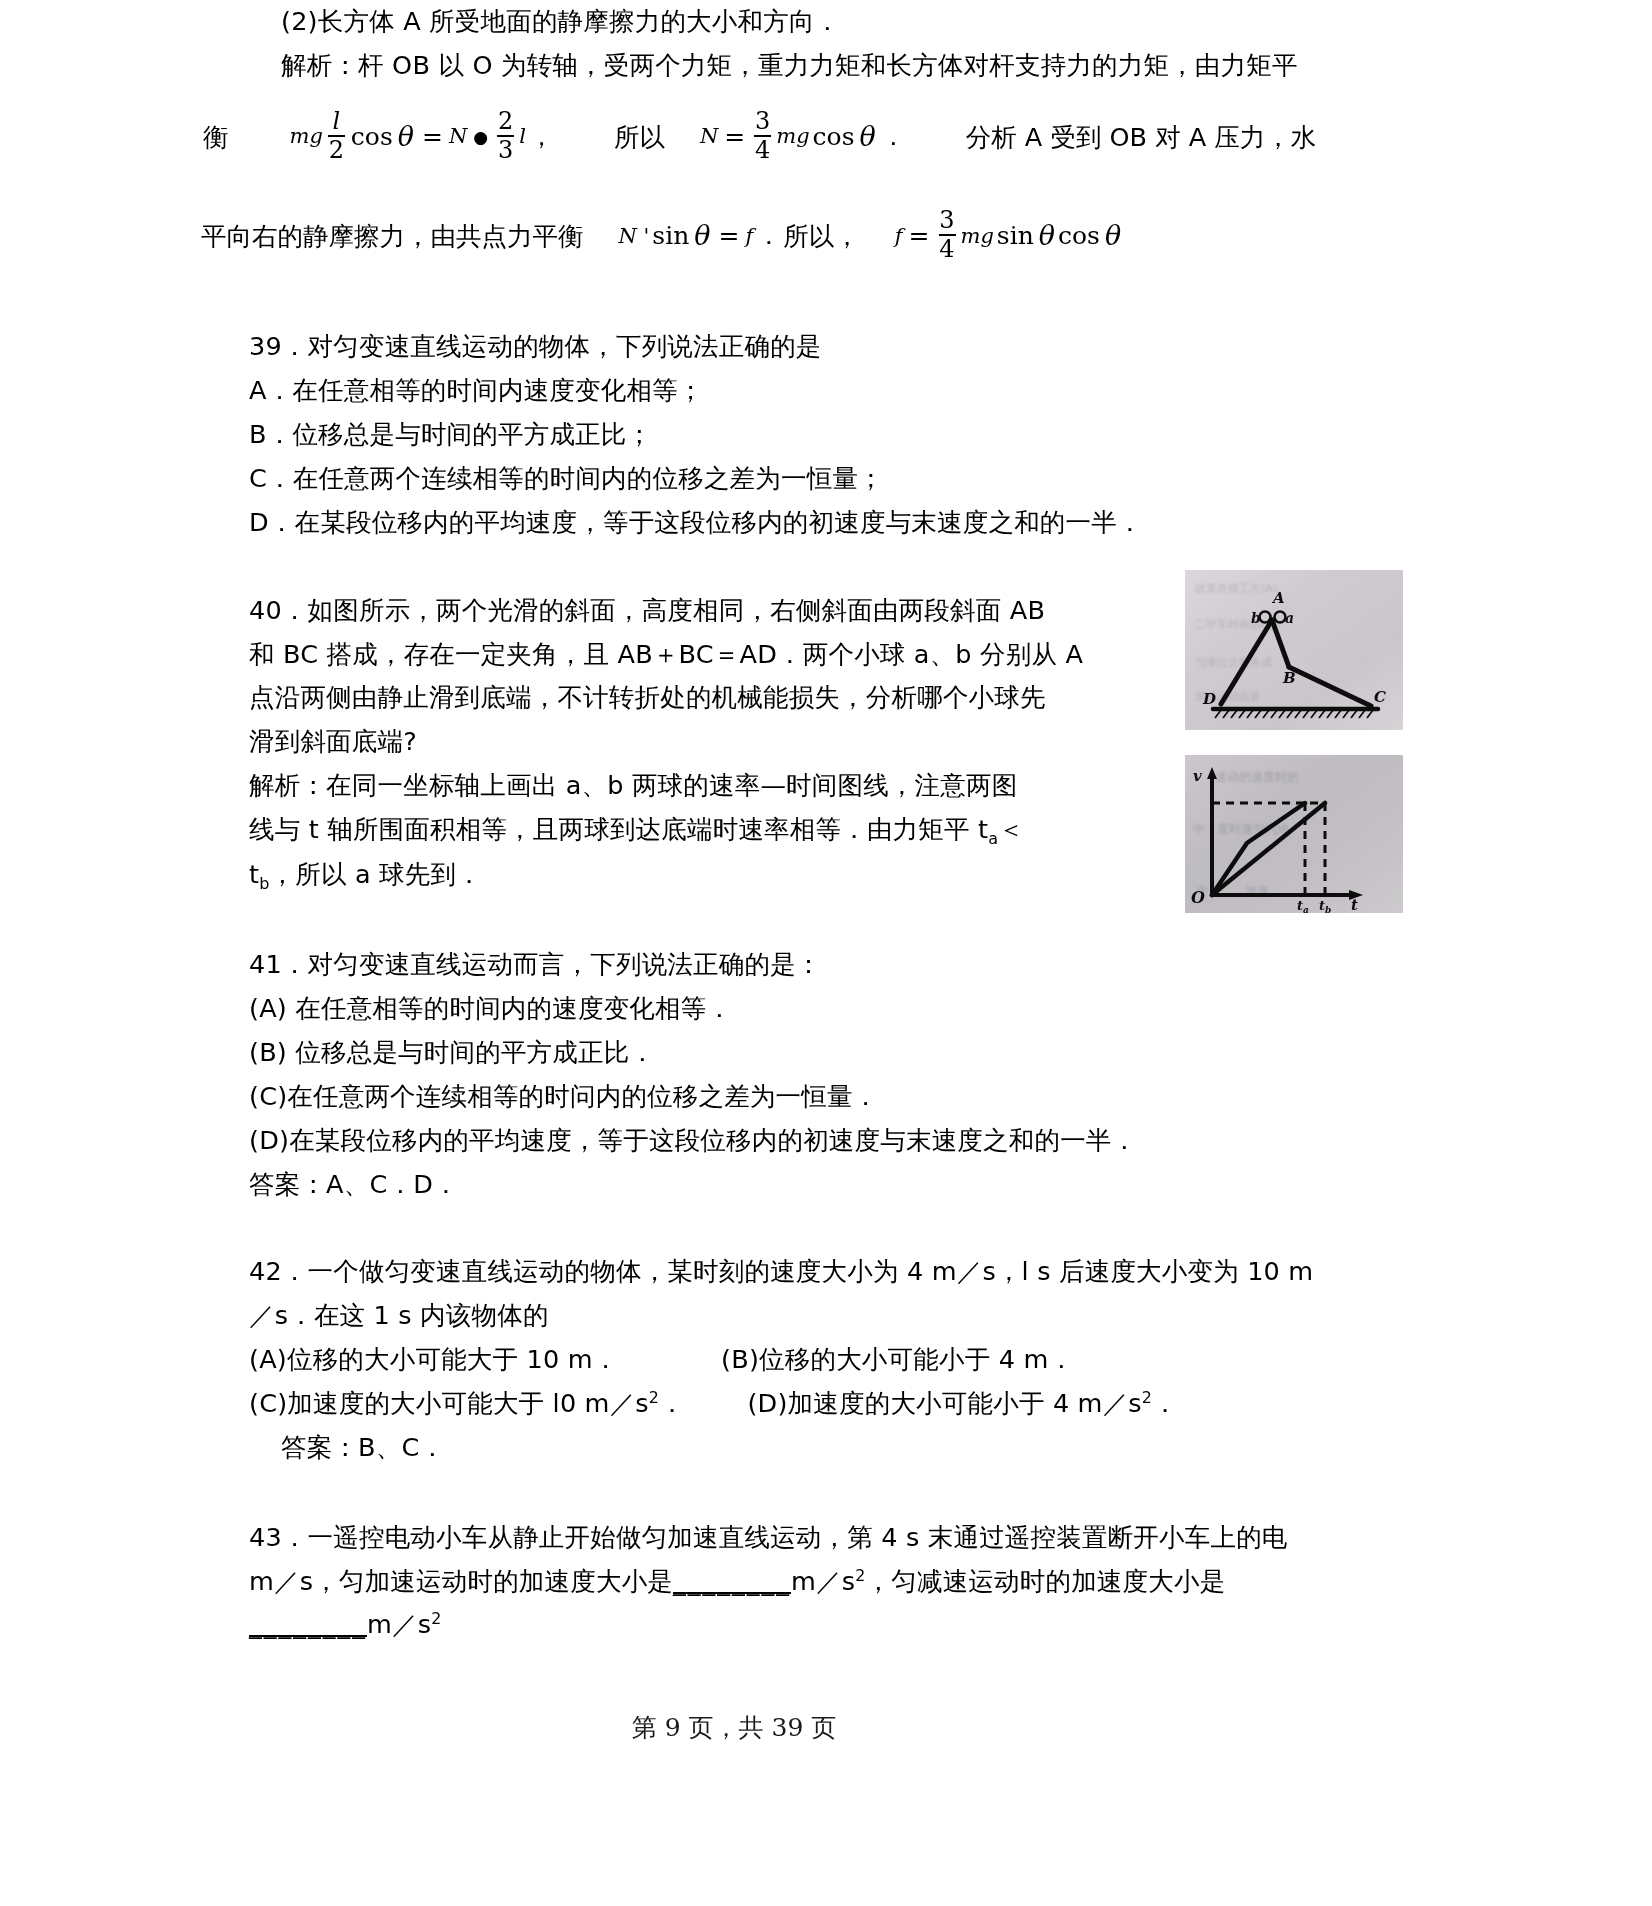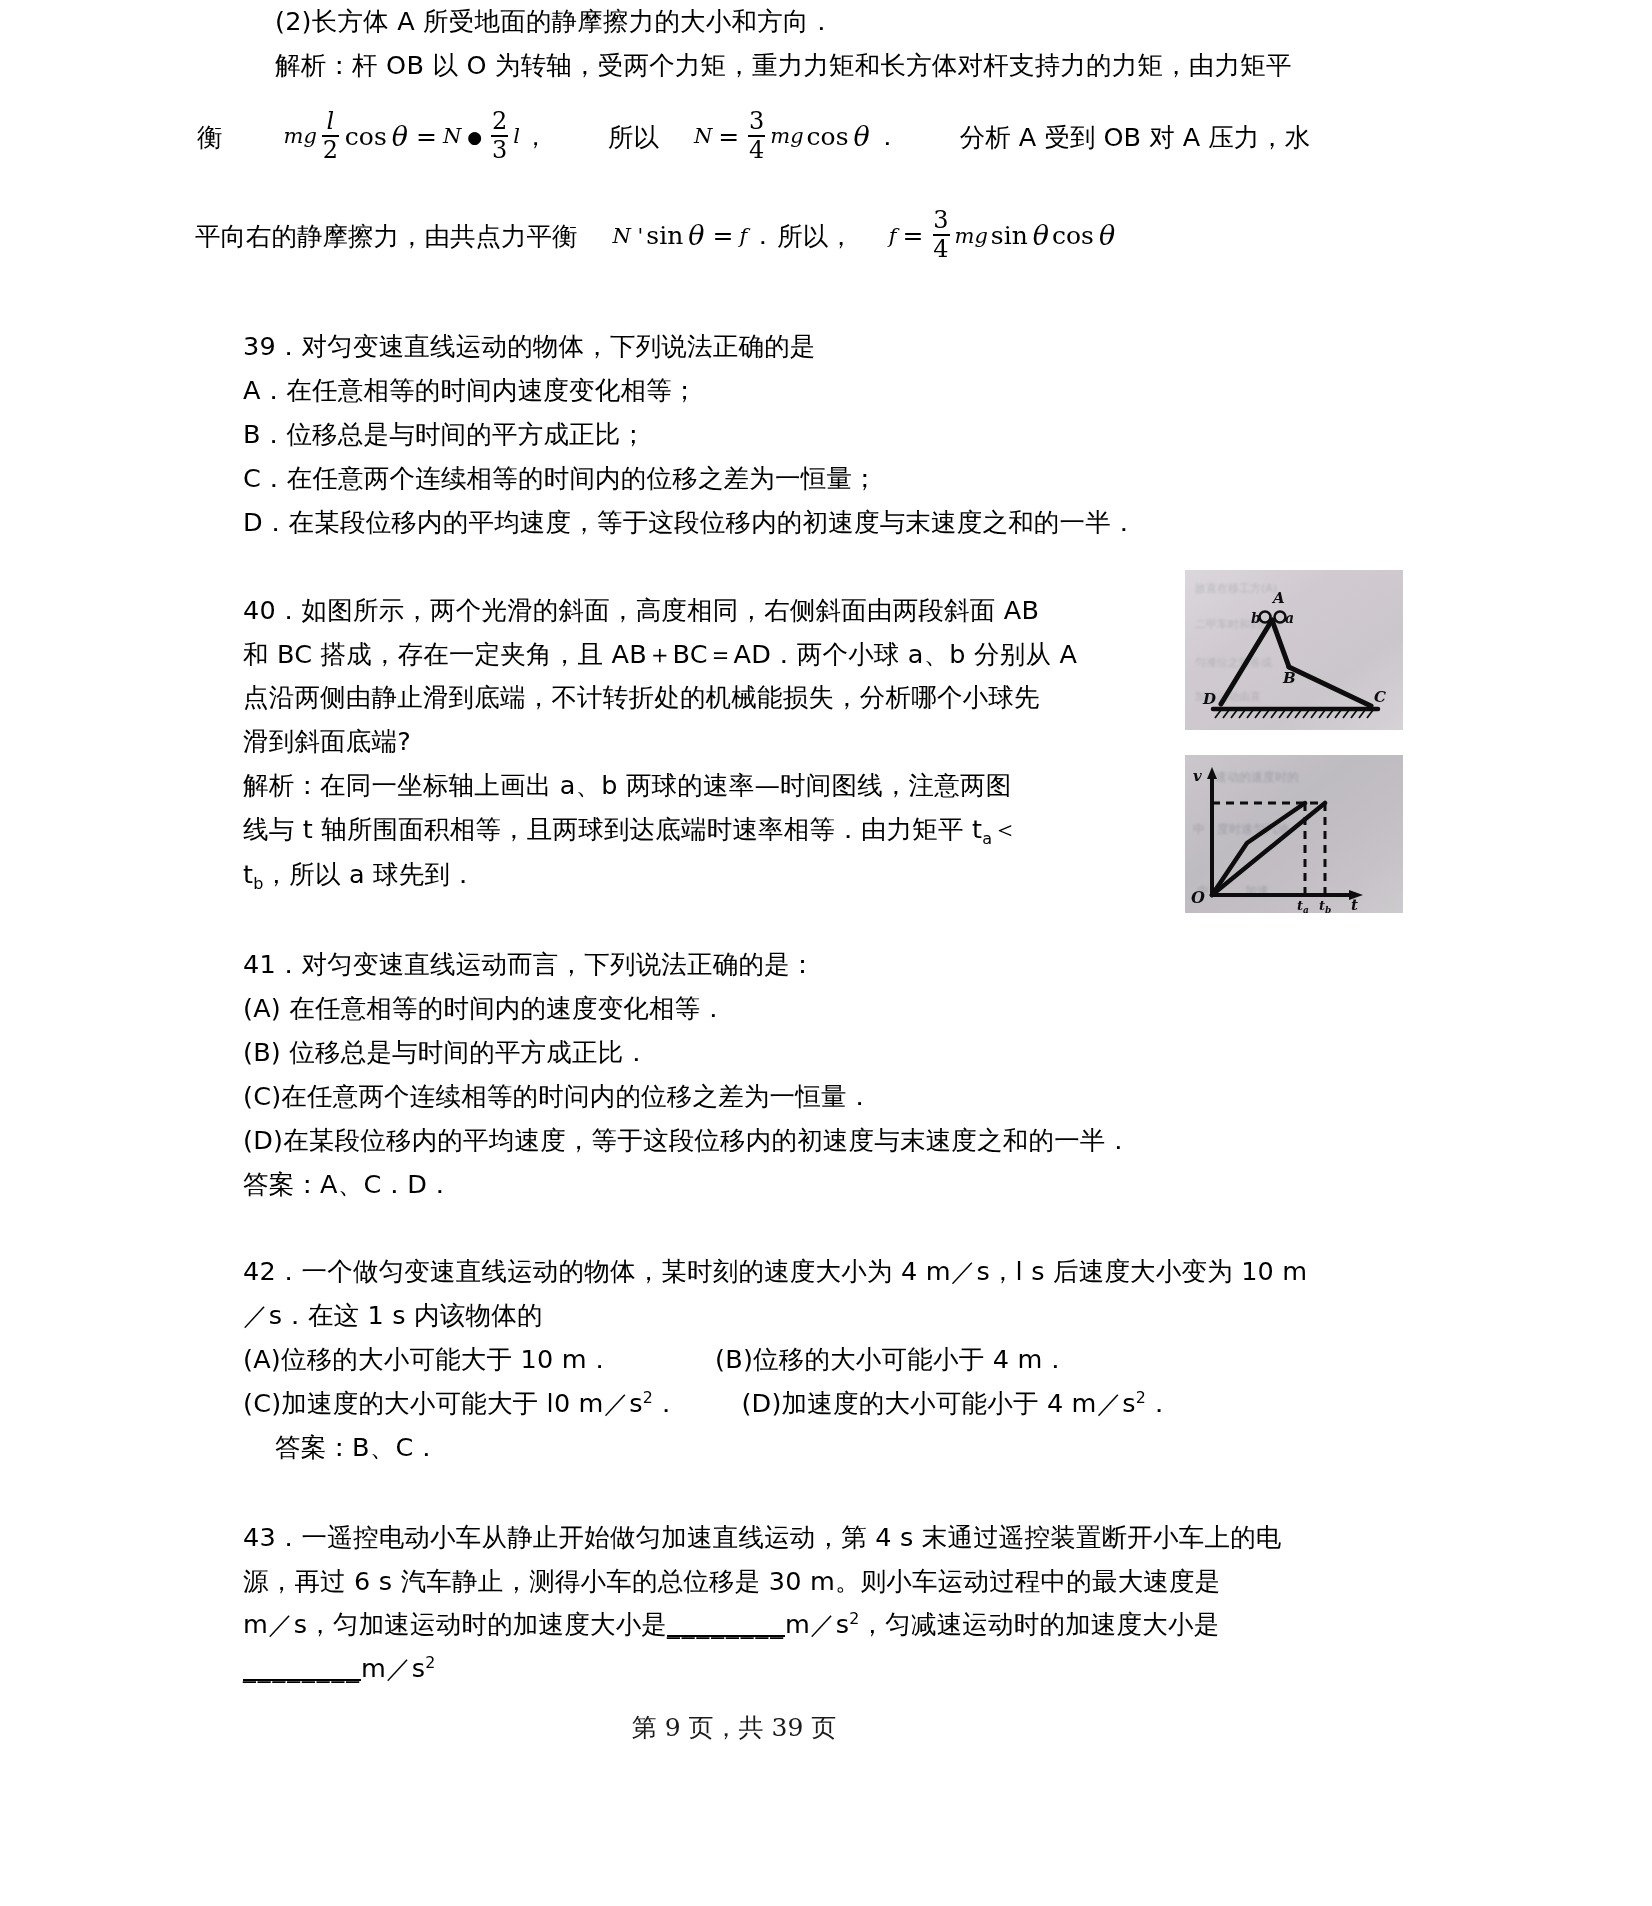--- a/index.html
+++ b/index.html
@@ -17,21 +17,21 @@
   }
   .page {
     position: relative;
     width: 1652px;
     height: 1906px;
     padding: 0;
     box-sizing: border-box;
   }
   .content {
     position: absolute;
-    left: 243px;
+    left: 249px;
     top: 0px;
     width: 1170px;
   }
   .line {
     font-size: 25.5px;
     line-height: 1.72;
     letter-spacing: 0.2px;
     white-space: nowrap;
   }
   .indent1 { padding-left: 32px; }
@@ -241,21 +241,20 @@
     <div class="line">
       <span><span>(C)加速度的大小可能大于 l0 m／s</span><sup>2</sup><span>．</span></span>
       <span style="display:inline-block;width:46px;"></span>
       <span><span>(D)加速度的大小可能小于 4 m／s</span><sup>2</sup><span>．</span></span>
     </div>
     <div class="line indent1">答案：B、C．</div>
 
     <div class="gap-md" style="height:46px;"></div>
 
     <div class="line">43．一遥控电动小车从静止开始做匀加速直线运动，第 4 s 末通过遥控装置断开小车上的电</div>
-    <div class="line">源，再过 6 s 汽车静止，测得小车的总位移是 30 m。则小车运动过程中的最大速度是</div>
     <div class="line">
       <span>m／s，匀加速运动时的加速度大小是</span><span class="blank">________</span><span>m／s</span><sup>2</sup><span>，匀减速运动时的加速度大小是</span>
     </div>
     <div class="line">
       <span class="blank">________</span><span>m／s</span><sup>2</sup>
     </div>
 
   </div>
 
   <div class="fig-incline">

